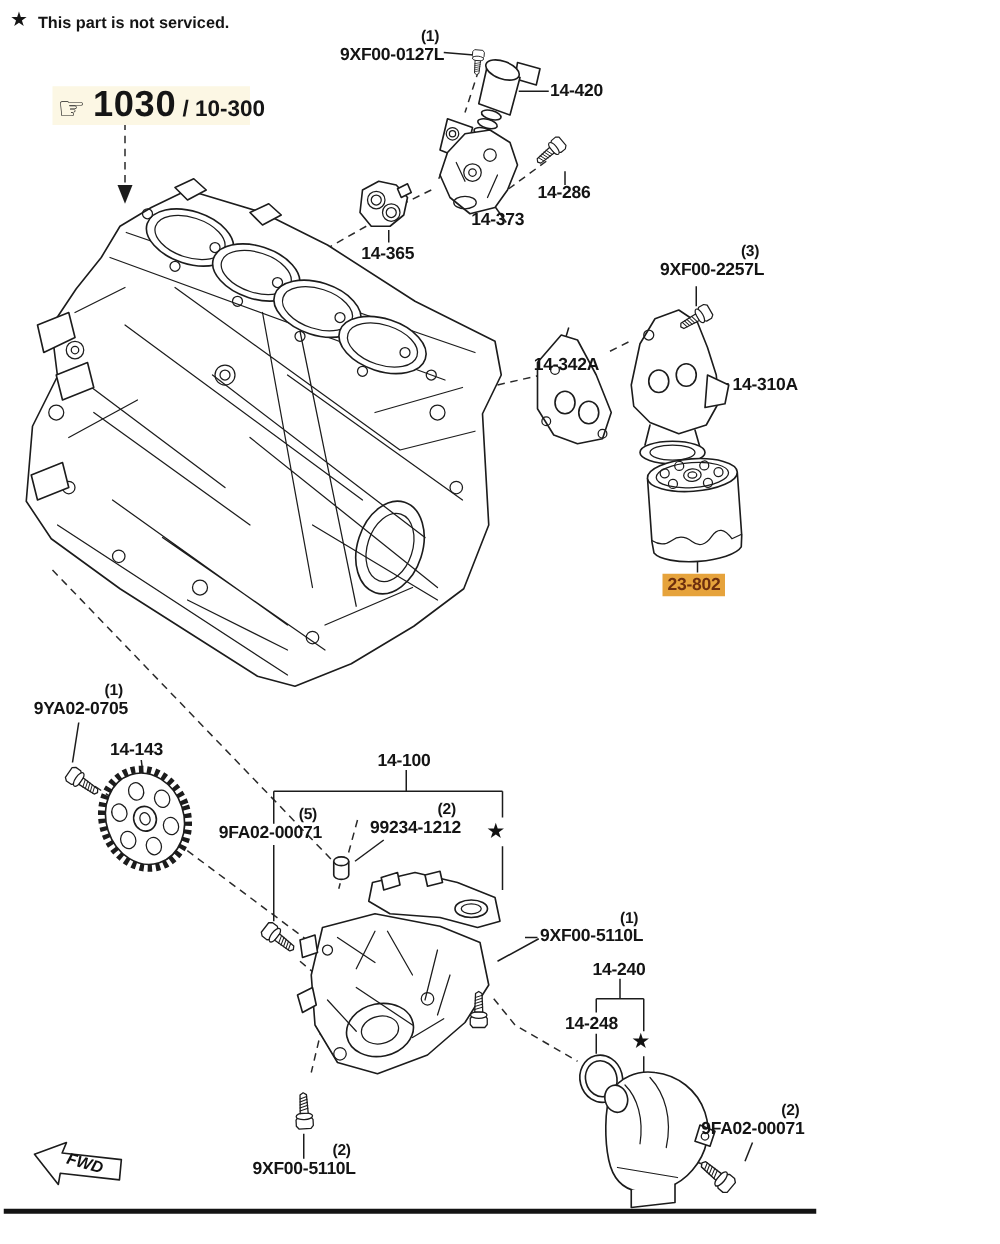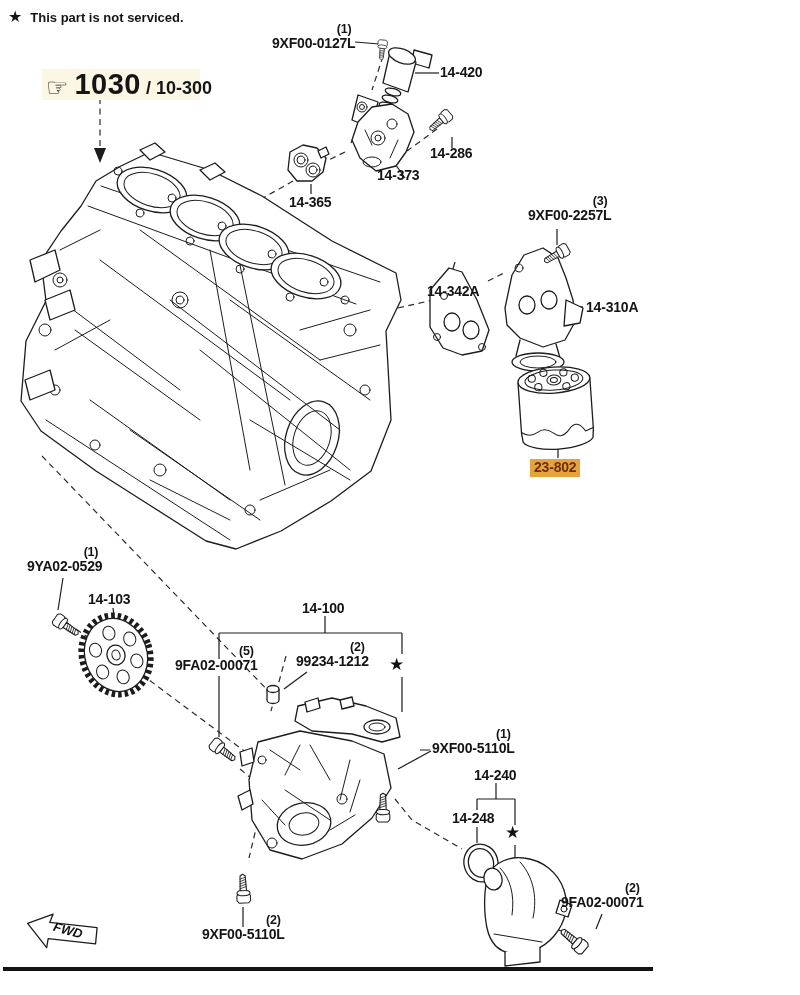--- a/index.html
+++ b/index.html
@@ -304,24 +304,24 @@
   <div class="code">9XF00-2257L</div>
 </div>
 <div class="callout" style="left:586px;top:300px;">
   <div class="code">14-310A</div>
 </div>
 <div class="callout" style="left:530px;top:459px;">
   <div class="code hl">23-802</div>
 </div>
 <div class="callout" style="left:27px;top:546px;">
   <div class="qty">(1)</div>
-  <div class="code">9YA02-0529</div>
+  <div class="code">9YA02-0705</div>
 </div>
 <div class="callout" style="left:88px;top:592px;">
-  <div class="code">14-103</div>
+  <div class="code">14-143</div>
 </div>
 <div class="callout" style="left:302px;top:601px;text-align:center;">
   <div class="code">14-100</div>
 </div>
 <div class="callout" style="left:175px;top:645px;">
   <div class="qty">(5)</div>
   <div class="code">9FA02-00071</div>
 </div>
 <div class="callout" style="left:296px;top:641px;">
   <div class="qty">(2)</div>

